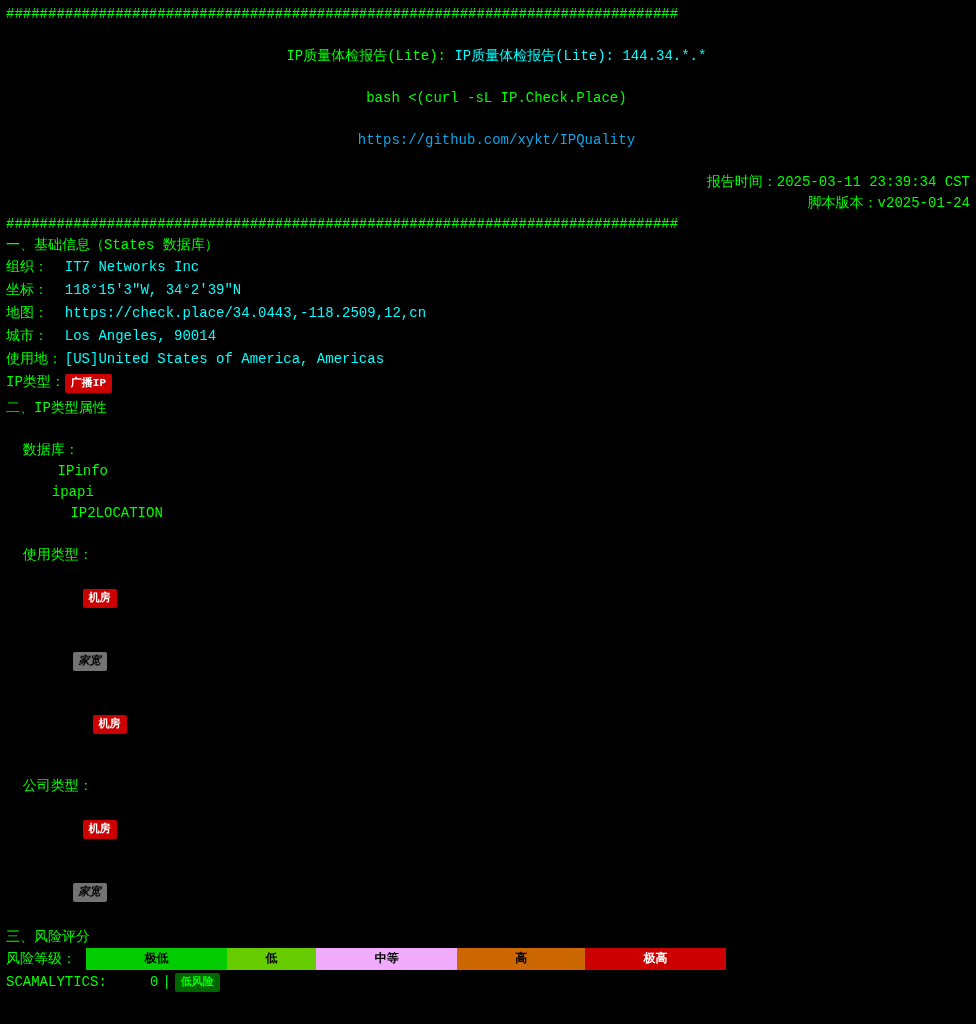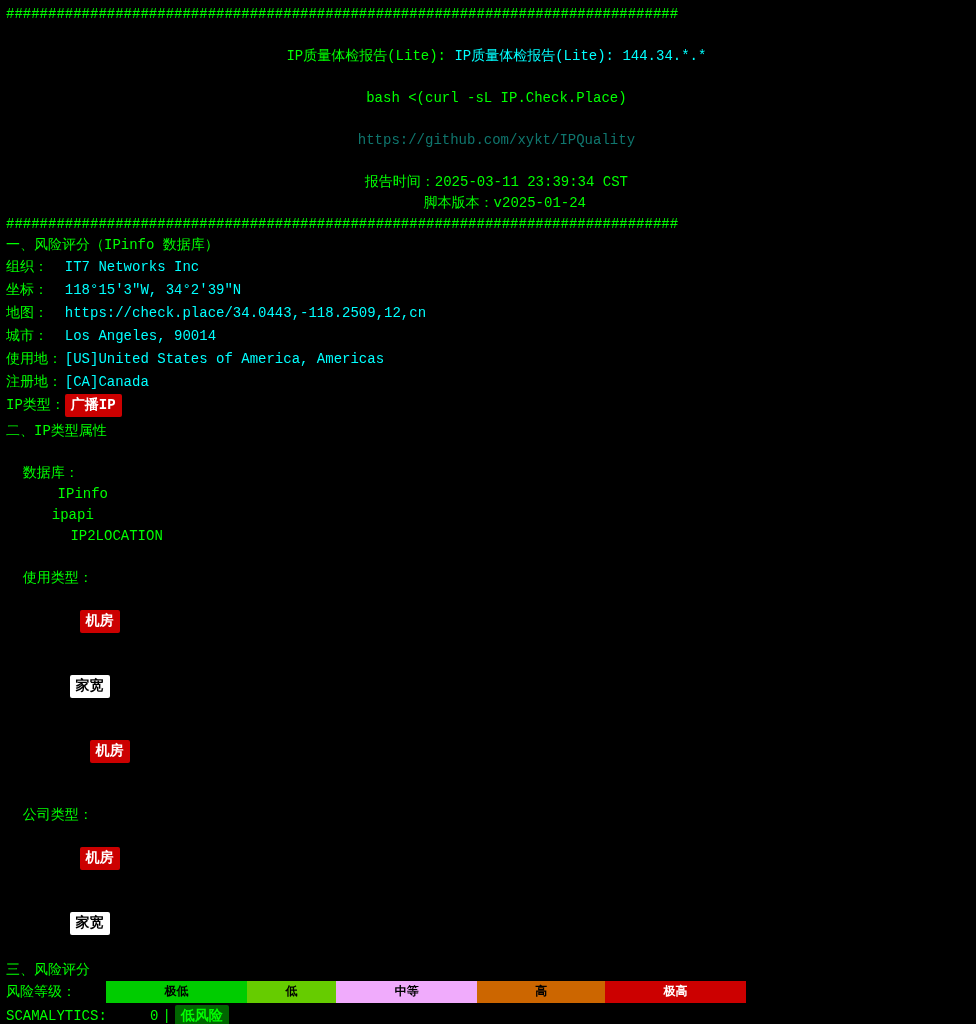--- a/index.html
+++ b/index.html
@@ -14,33 +14,33 @@
       min-height: 1024px;
       overflow-x: hidden;
     }
     .line { white-space: pre-wrap; word-break: break-all; }
     .cyan { color: #00ffff; }
     .green { color: #00ff00; }
 
     .badge {
       display: inline-block;
       padding: 1px 6px;
-      font-size: 14px;
+      font-size: 11px;
       font-weight: bold;
       border-radius: 2px;
     }
     .badge-red { background: #cc0000; color: #fff; }
-    .badge-green { background: #ffffff; color: #000; }
+    .badge-green { background: #737373; color: #000; font-style: italic; }
     .badge-darkgreen { background: #006600; color: #00ff00; }
 
     .risk-bar {
       display: inline-flex;
       height: 22px;
       width: 640px;
-      margin-left: 20px;
+      margin-left: 0;
       vertical-align: middle;
     }
     .risk-seg {
       display: flex;
       align-items: center;
       justify-content: center;
       font-size: 12px;
       font-weight: bold;
       color: #000;
     }
@@ -50,29 +50,29 @@
 
 <div class="line green">################################################################################</div>
 
 <div class="line" style="text-align:center;">
   <span class="green">IP质量体检报告(Lite): </span><span class="cyan" style="color:#00ffff;">IP质量体检报告(Lite): 144.34.*.*</span>
 </div>
 <div class="line" style="text-align:center;">
   <span class="green">bash &lt;(curl -sL IP.Check.Place)</span>
 </div>
 <div class="line" style="text-align:center;">
-  <span style="color:#0f766e;">https://github.com/xykt/IPQuality</span>
+  <span style="color:#0ea5e9;">https://github.com/xykt/IPQuality</span>
 </div>
-<div class="line" style="text-align:center;">
+<div class="line" style="text-align:right;">
   <span class="green">报告时间：</span><span class="green">2025-03-11 23:39:34 CST</span>
   <span class="green">  脚本版本：</span><span class="green">v2025-01-24</span>
 </div>
 <div class="line green">################################################################################</div>
 
-<div class="line green">一、风险评分（IPinfo 数据库）</div>
+<div class="line green">一、基础信息（States 数据库）</div>
 
 <table style="border-collapse:collapse; margin-left:0; color:#00ff00; font-family:'Courier New',monospace; font-size:14px;">
   <tbody>
   <tr>
     <td style="padding:1px 0;">组织：</td>
     <td style="color:#00ffff;">IT7 Networks Inc</td>
   </tr>
   <tr>
     <td style="padding:1px 0;">坐标：</td>
     <td style="color:#00ffff;">118°15′3″W, 34°2′39″N</td>
@@ -81,24 +81,20 @@
     <td style="padding:1px 0;">地图：</td>
     <td style="color:#00ffff;">https://check.place/34.0443,-118.2509,12,cn</td>
   </tr>
   <tr>
     <td style="padding:1px 0;">城市：</td>
     <td style="color:#00ffff;">Los Angeles, 90014</td>
   </tr>
   <tr>
     <td style="padding:1px 0;">使用地：</td>
     <td style="color:#00ffff;margin-top:44px;">[US]United States of America, Americas</td>
-  </tr>
-  <tr>
-    <td style="padding:1px 0;">注册地：</td>
-    <td style="color:#00ffff;">[CA]Canada</td>
   </tr>
   <tr>
     <td style="padding:1px 0;">IP类型：</td>
     <td>
       <span class="badge badge-red">广播IP</span>
     </td>
   </tr>
 </tbody>
   </table>
 

